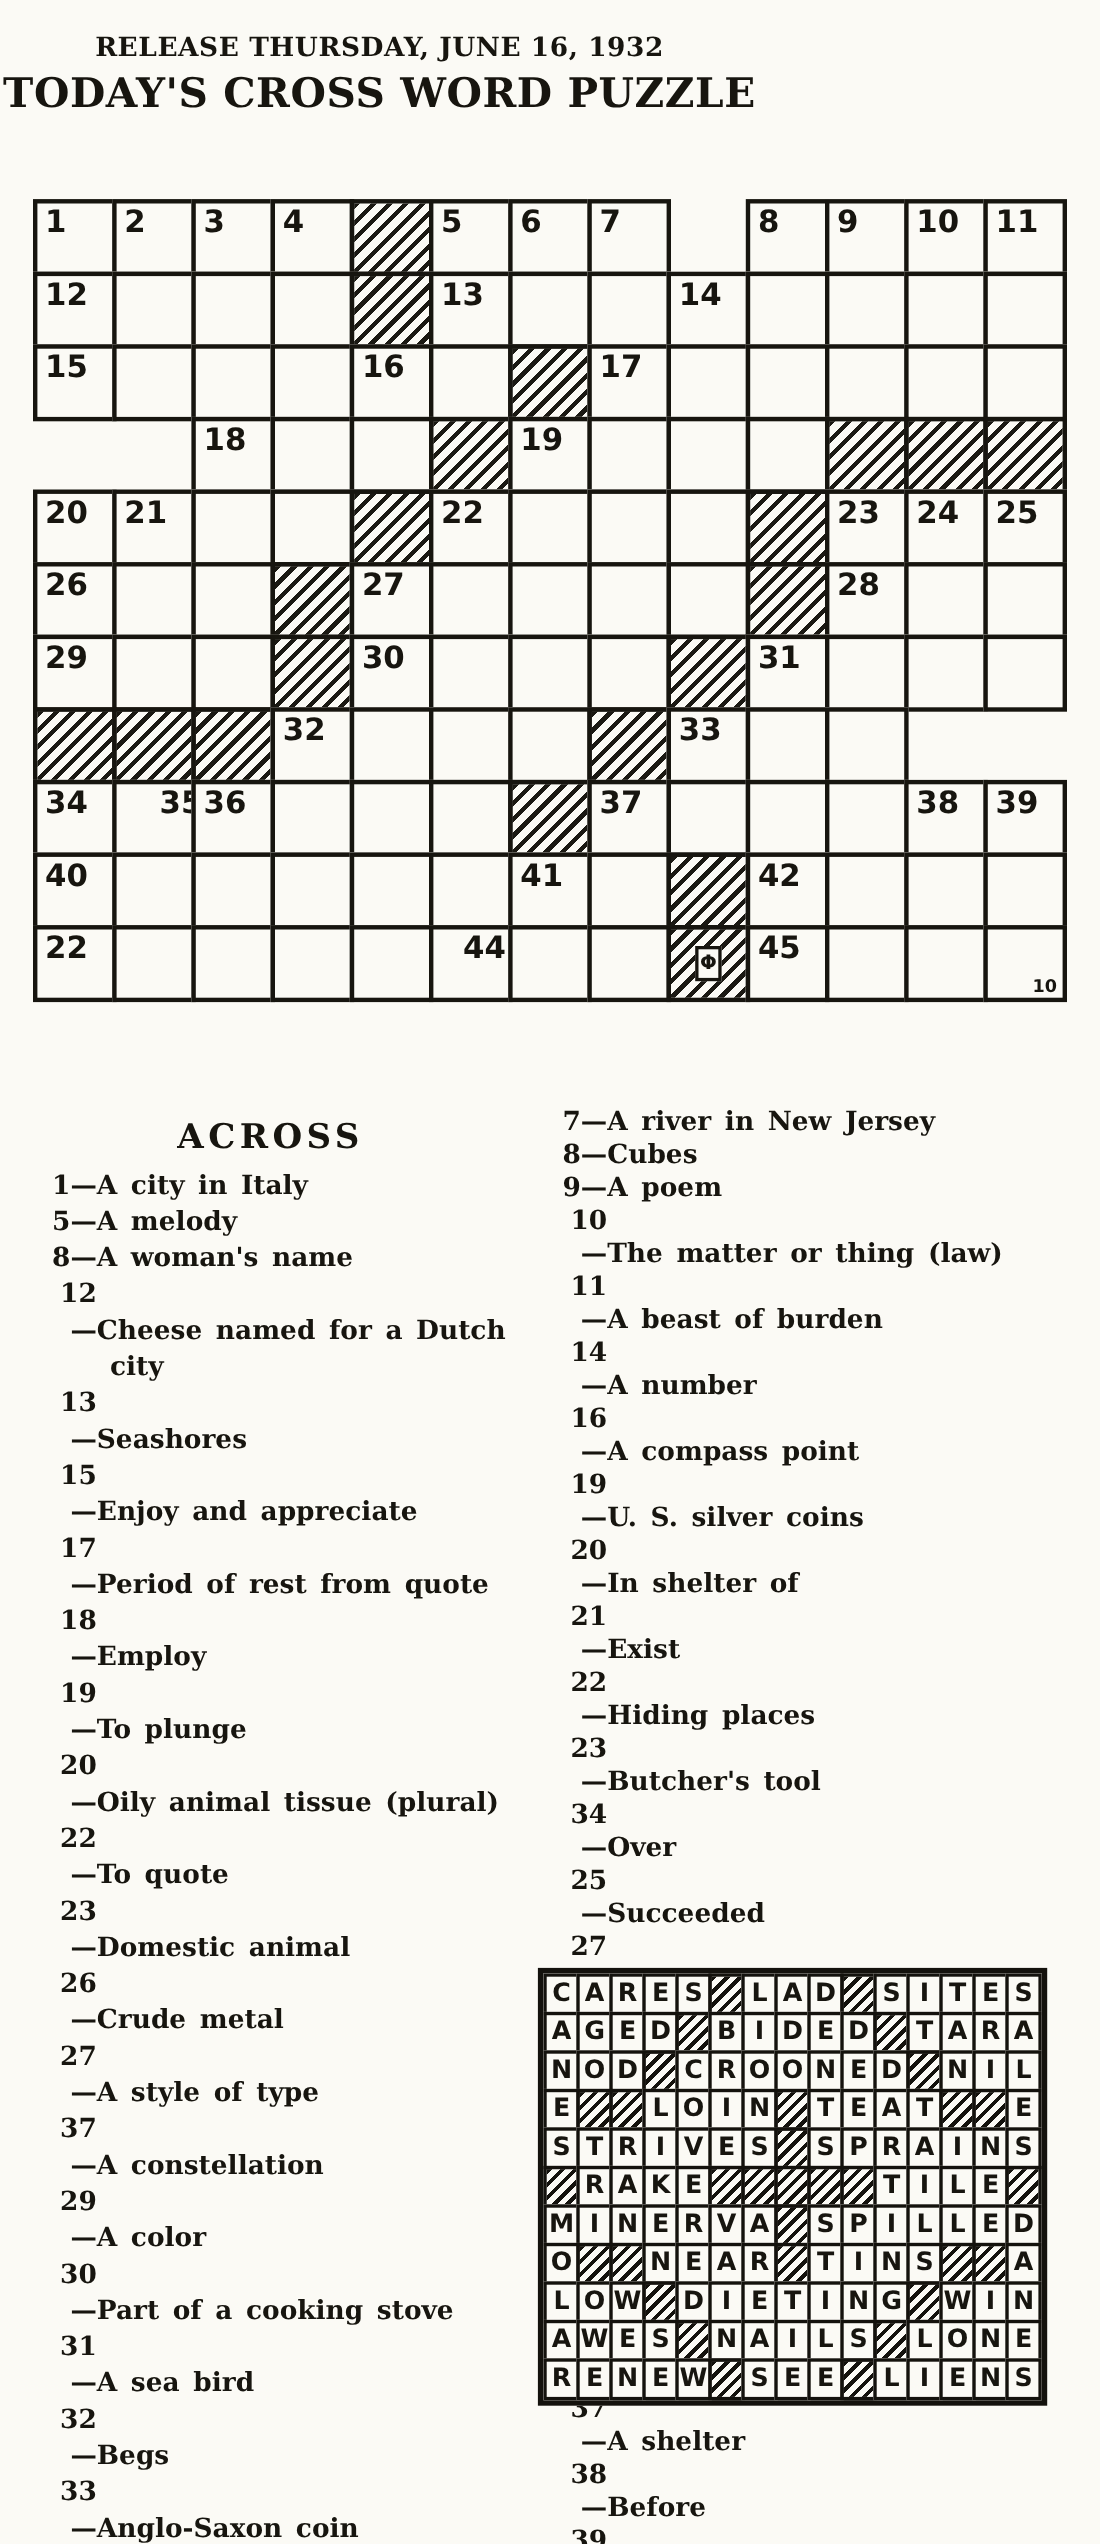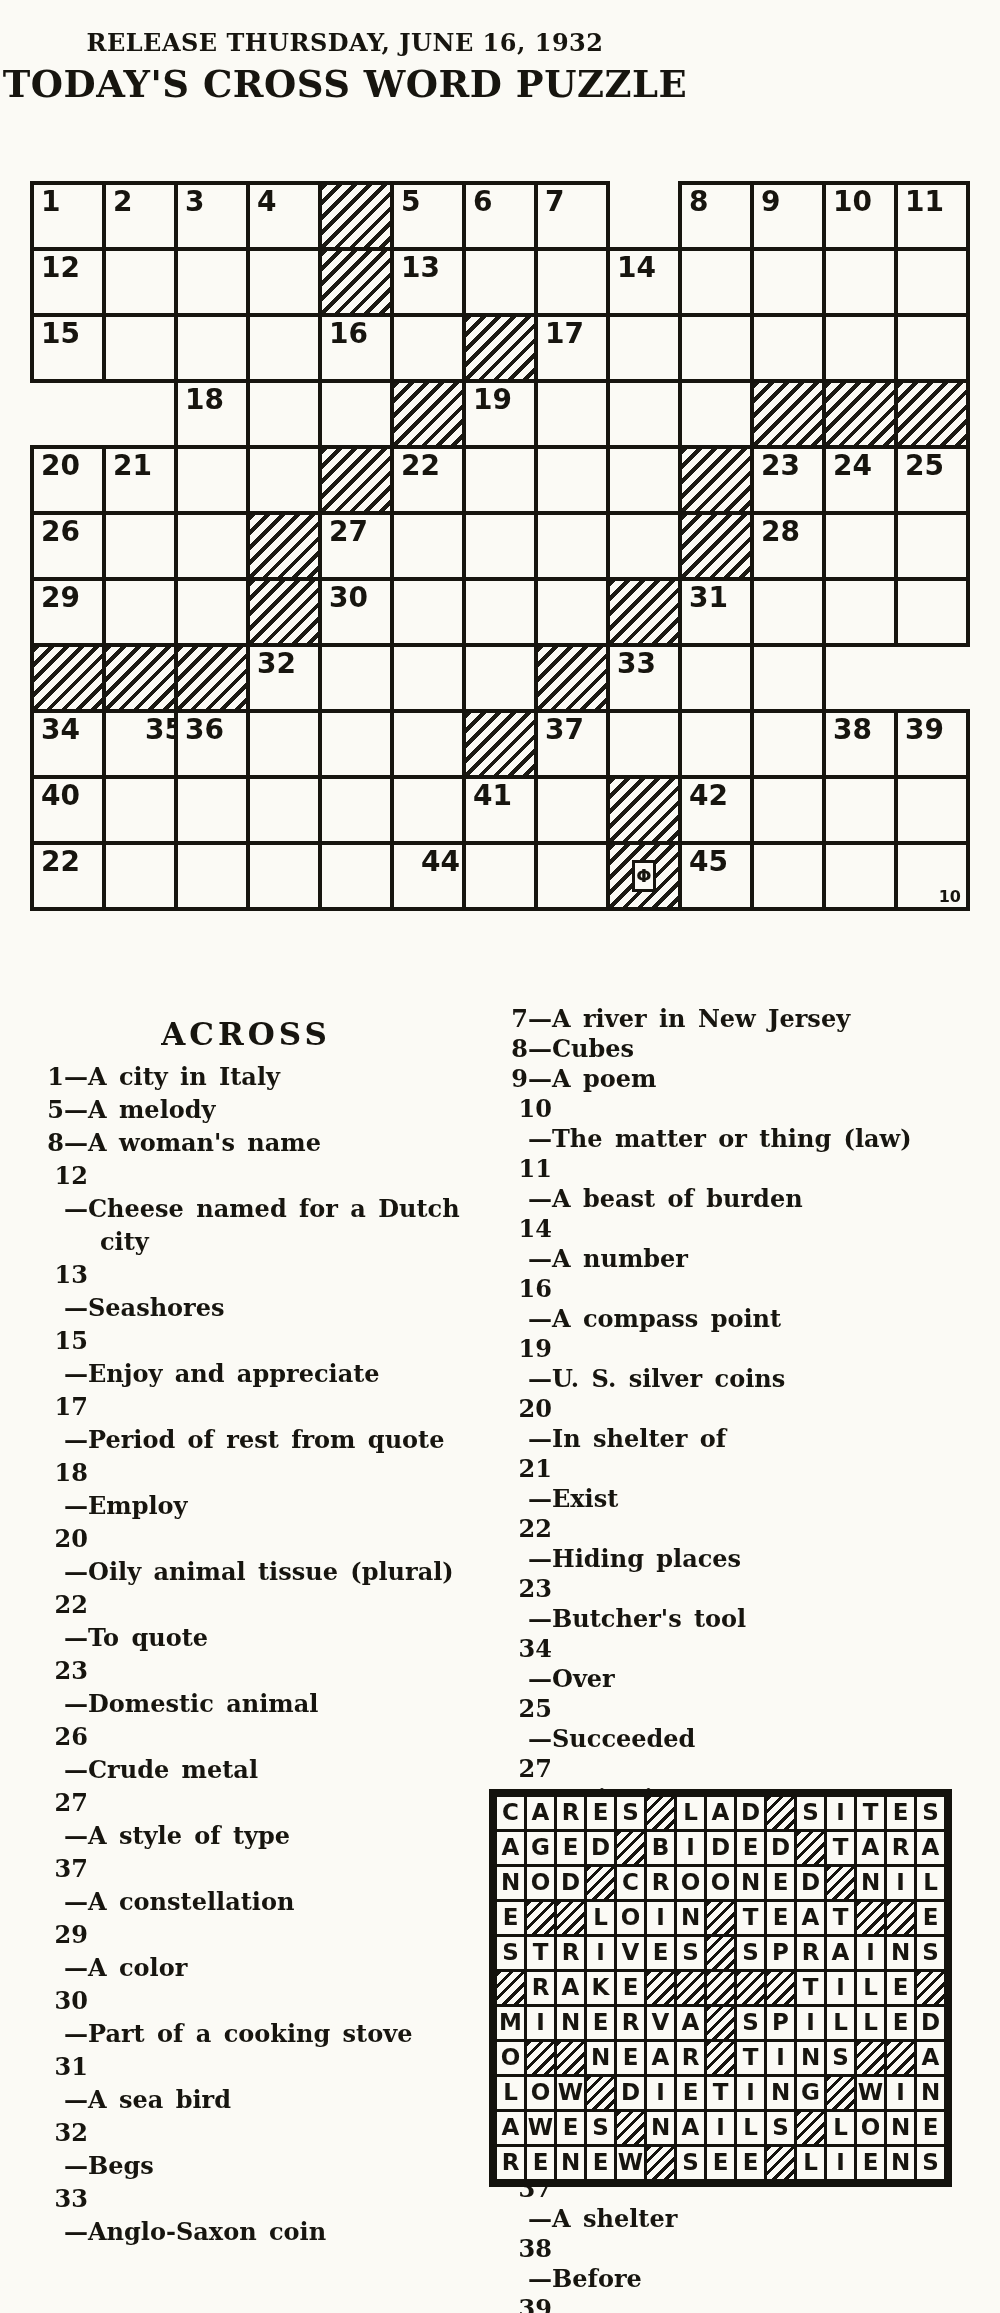--- a/index.html
+++ b/index.html
@@ -287,20 +287,21 @@
   <div class="section-head">ACROSS</div>
   <div id="across-list">
       <div class="clue"><span class="cnum">1—</span><span>A city in Italy</span></div>
       <div class="clue"><span class="cnum">5—</span><span>A melody</span></div>
       <div class="clue"><span class="cnum">8—</span><span>A woman's name</span></div>
       <div class="clue"><span class="cnum">12—</span><span>Cheese named for a Dutch city</span></div>
       <div class="clue"><span class="cnum">13—</span><span>Seashores</span></div>
       <div class="clue"><span class="cnum">15—</span><span>Enjoy and appreciate</span></div>
       <div class="clue"><span class="cnum">17—</span><span>Period of rest from quote</span></div>
       <div class="clue"><span class="cnum">18—</span><span>Employ</span></div>
+      <div class="clue"><span class="cnum">19—</span><span>To plunge</span></div>
       <div class="clue"><span class="cnum">20—</span><span>Oily animal tissue (plural)</span></div>
       <div class="clue"><span class="cnum">22—</span><span>To quote</span></div>
       <div class="clue"><span class="cnum">23—</span><span>Domestic animal</span></div>
       <div class="clue"><span class="cnum">26—</span><span>Crude metal</span></div>
       <div class="clue"><span class="cnum">27—</span><span>A style of type</span></div>
       <div class="clue"><span class="cnum">37—</span><span>A constellation</span></div>
       <div class="clue"><span class="cnum">29—</span><span>A color</span></div>
       <div class="clue"><span class="cnum">30—</span><span>Part of a cooking stove</span></div>
       <div class="clue"><span class="cnum">31—</span><span>A sea bird</span></div>
       <div class="clue"><span class="cnum">32—</span><span>Begs</span></div>

